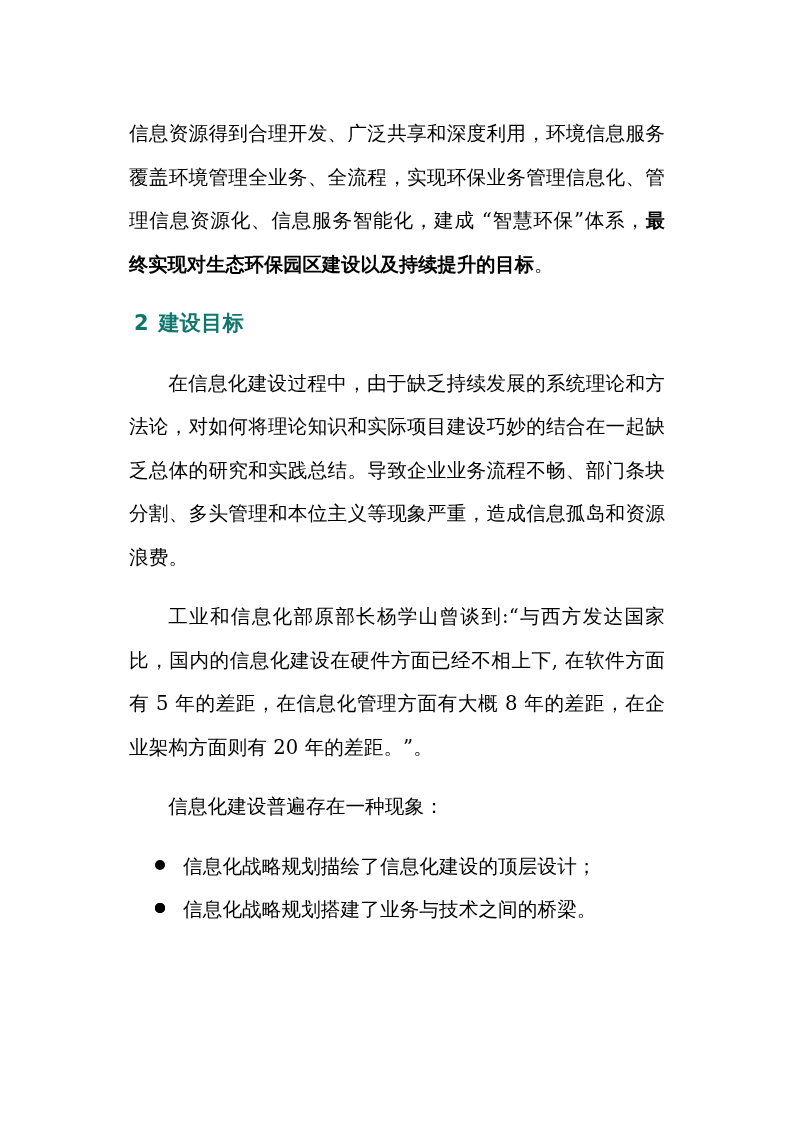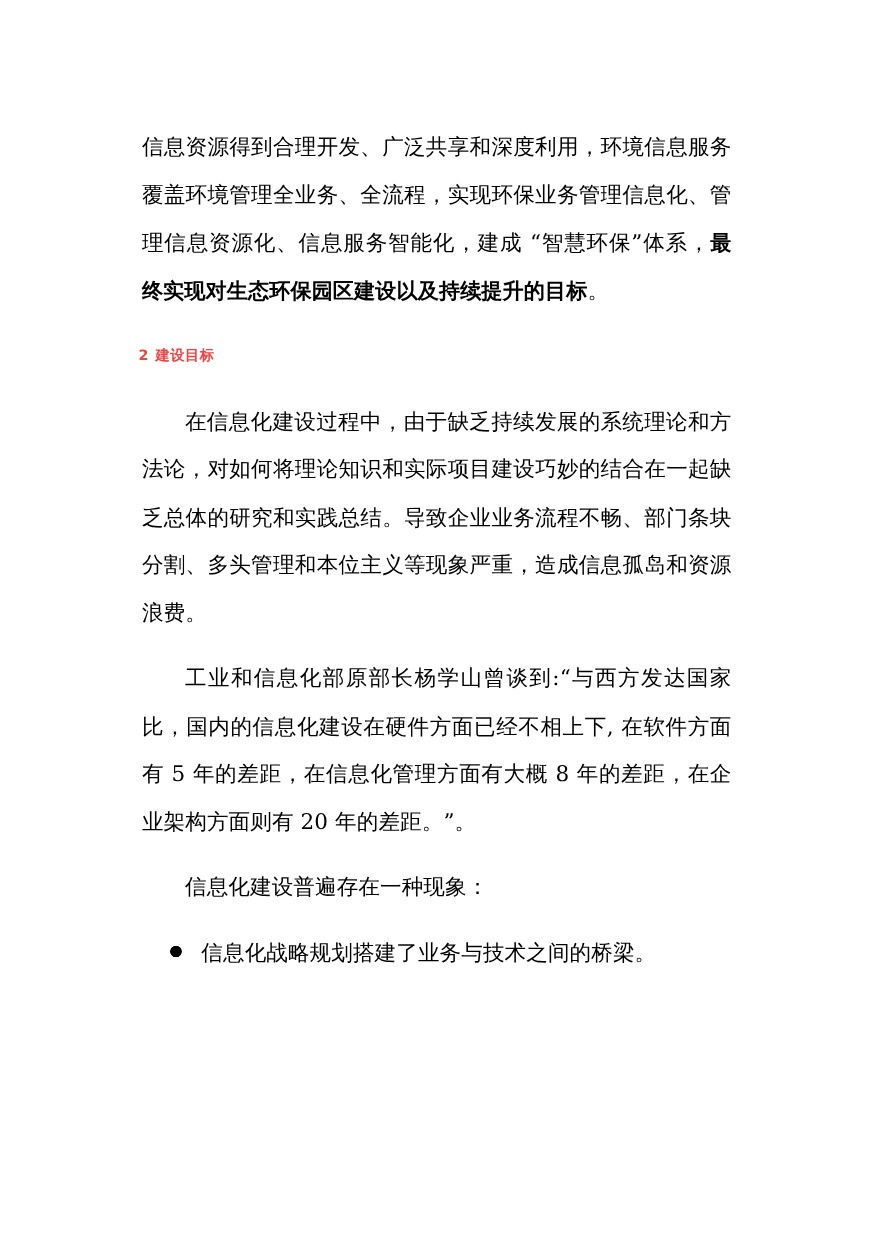--- a/index.html
+++ b/index.html
@@ -46,23 +46,23 @@
   }
   .bold-run {
     font-family: "DejaVu Sans", "Liberation Sans", sans-serif;
     font-weight: bold;
     font-size: 19.2px;
   }
   
   .heading {
     font-family: "DejaVu Sans", "Liberation Sans", sans-serif;
     font-weight: bold;
-    font-size: 13px;
+    font-size: 21px;
     line-height: 43.5px;
-    color: #ef4444;
+    color: #0f766e;
     margin: 0;
     text-indent: 1em;
     letter-spacing: 0.4px;
   }
   .heading .hnum {
     font-family: "DejaVu Sans", "Liberation Sans", sans-serif;
     font-weight: bold;
   }
   .heading .htxt {
     margin-left: 0.45em;
@@ -115,20 +115,21 @@
 
     <p class="para indent">在信息化建设过程中，由于缺乏持续发展的系统理论和方法论，对如何将理论知识和实际项目建设巧妙的结合在一起缺乏总体的研究和实践总结。导致企业业务流程不畅、部门条块分割、多头管理和本位主义等现象严重，造成信息孤岛和资源浪费。</p>
 
     <p class="para indent">工业和信息化部原部长杨学山曾谈到:“与西方发达国家比，国内的信息化建设在硬件方面已经不相上下, 在软件方面有 5 年的差距，在信息化管理方面有大概 8 年的差距，在企业架构方面则有 20 年的差距。”。</p>
 
     <p class="para indent">信息化建设普遍存在一种现象：</p>
 
     <ul class="bullet-list">
       <li class="bullet-item">
         <span class="bullet-marker"></span>
+        <span>信息化战略规划描绘了信息化建设的顶层设计；</span>
       </li>
       <li class="bullet-item">
         <span class="bullet-marker"></span>
       </li>
       <li class="bullet-item">
         <span class="bullet-marker"></span>
       </li>
       <li class="bullet-item">
         <span class="bullet-marker"></span>
         <span>信息化战略规划搭建了业务与技术之间的桥梁。</span>

